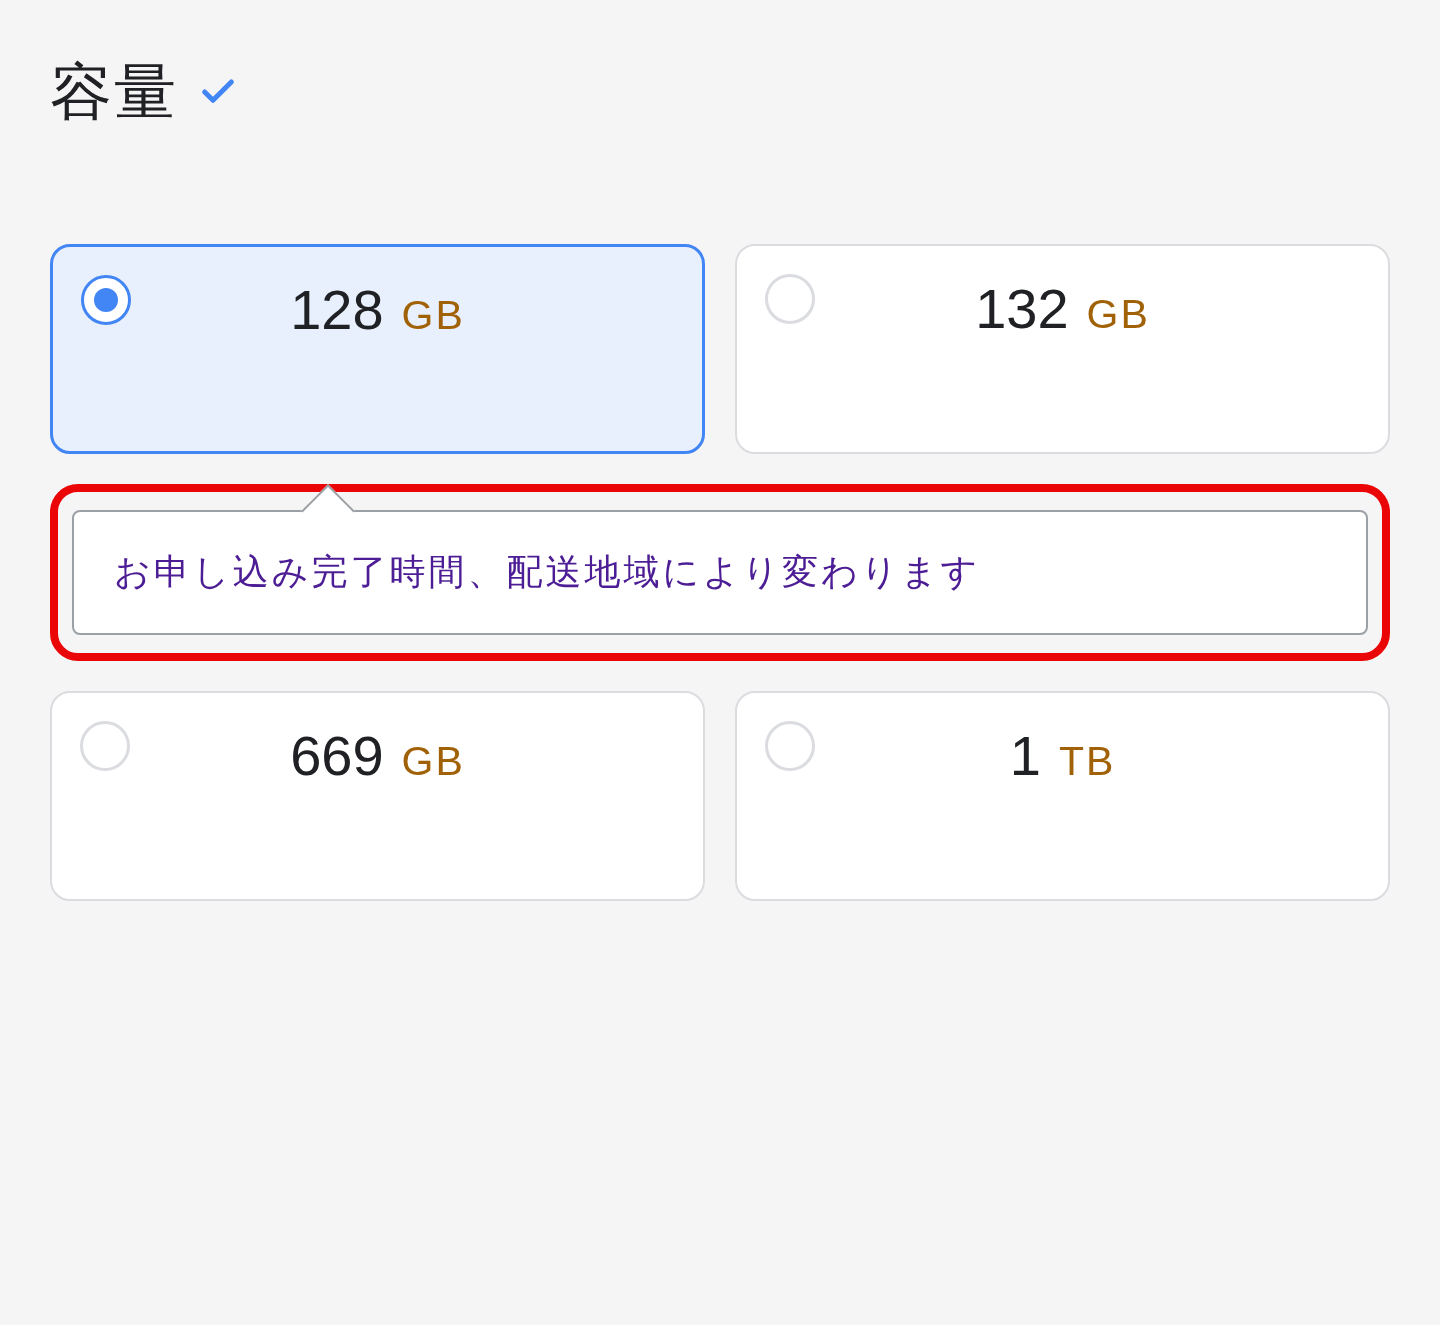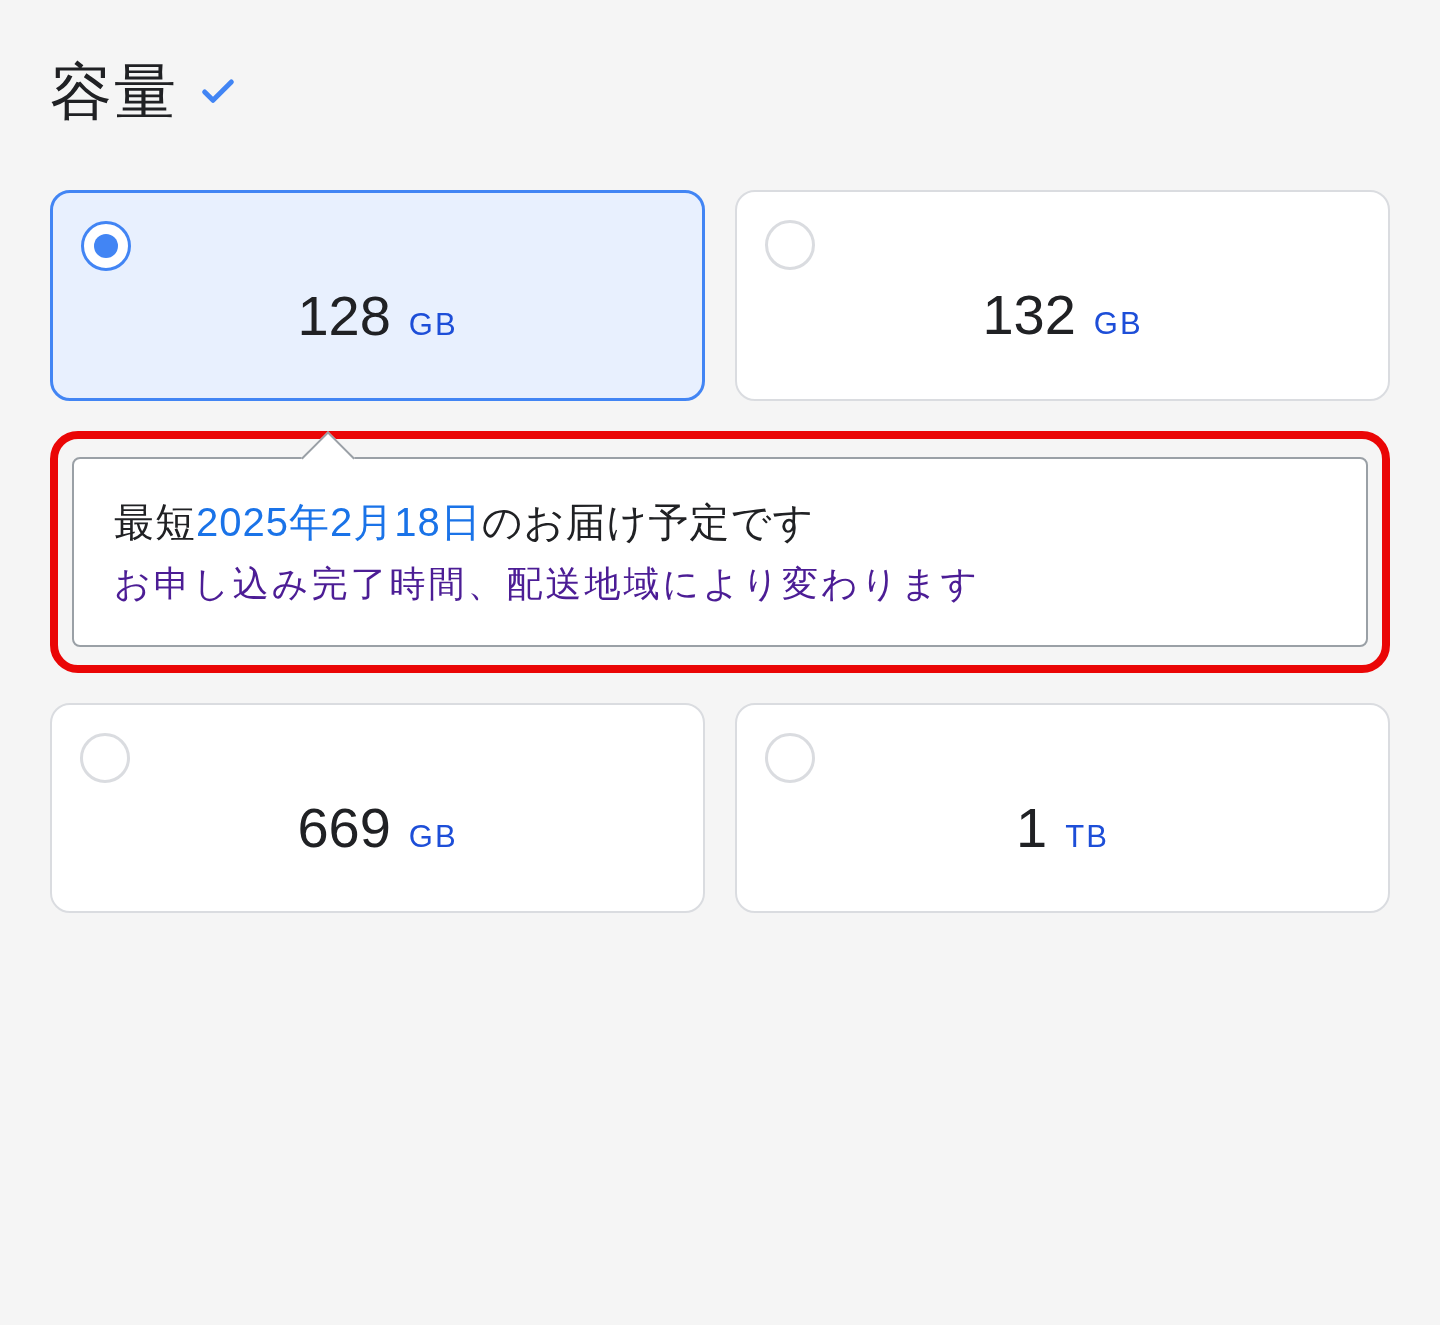--- a/index.html
+++ b/index.html
@@ -10,21 +10,21 @@
     body {
       font-family: -apple-system, BlinkMacSystemFont, "Segoe UI", "Hiragino Sans", "Hiragino Kaku Gothic ProN", Meiryo, sans-serif;
       background: #f5f5f5;
       padding: 50px;
       width: 1440px;
     }
     .section-header {
       display: flex;
       align-items: center;
       gap: 20px;
-      margin-bottom: 56px;
+      margin-bottom: 110px;
     }
     .section-title {
       font-size: 62px;
       font-weight: 400;
       color: #202124;
       letter-spacing: 2px;
     }
     .check-icon {
       width: 40px;
       height: 40px;
@@ -77,34 +77,33 @@
       display: none;
       width: 24px;
       height: 24px;
       background: #4285f4;
       border-radius: 50%;
     }
     .option-card.selected .radio-dot {
       display: block;
     }
     .option-label {
-      margin-top: 60px;
       display: flex;
       align-items: baseline;
       gap: 18px;
     }
     .option-value {
       font-size: 56px;
       font-weight: 400;
       color: #202124;
     }
     .option-unit {
-      font-size: 31px;
+      font-size: 41px;
       font-weight: 400;
-      color: #1d4ed8;
+      color: #a16207;
       letter-spacing: 2px;
     }
     .callout-wrapper {
       grid-column: 1 / -1;
       position: relative;
       border: 8px solid #ea0606;
       border-radius: 28px;
       padding: 18px 14px;
     }
     .callout-inner {
@@ -170,23 +169,20 @@
     <div class="radio"></div>
     <div class="option-label">
       <span class="option-value">132</span>
       <span class="option-unit">GB</span>
     </div>
   </div>
 
   <div class="callout-wrapper">
     <div class="callout-inner">
       <div class="callout-pointer"></div>
-      <div class="callout-line1">
-        <span>最短</span><span class="callout-date">2025年2月18日</span><span>のお届け予定です</span>
-      </div>
       <div class="callout-line2">お申し込み完了時間、配送地域により変わります</div>
     </div>
   </div>
 
   <div class="option-card">
     <div class="radio"></div>
     <div class="option-label">
       <span class="option-value">669</span>
       <span class="option-unit">GB</span>
     </div>

